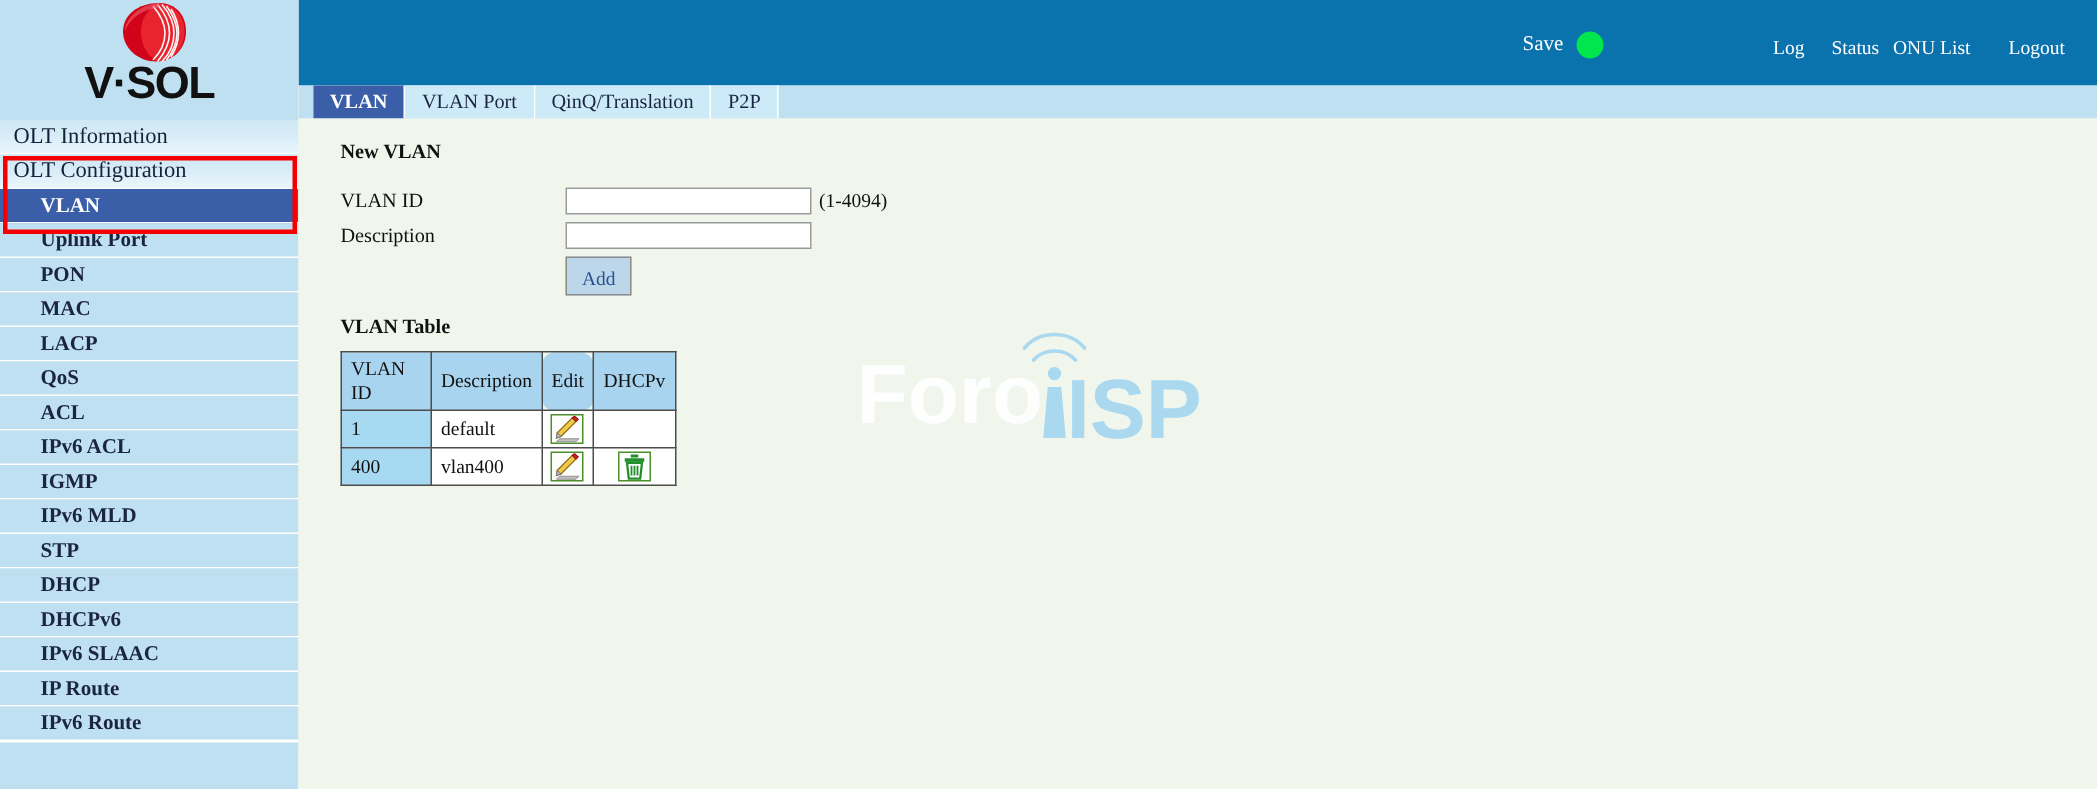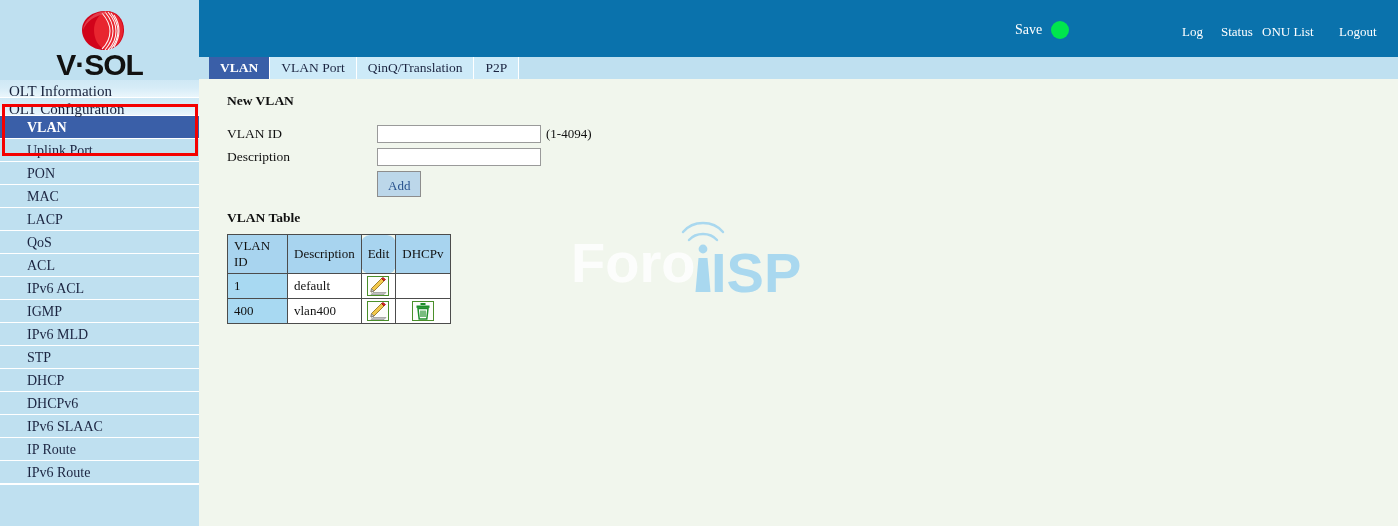--- a/index.html
+++ b/index.html
@@ -25,51 +25,52 @@
     position: relative;
     overflow: hidden;
   }
   .logo-block {
     height: 80px;
     background: #bfe0f0;
     display: flex;
     flex-direction: column;
     align-items: center;
     justify-content: flex-start;
-    padding-top: 9px;
+    padding-top: 0;
   }
   .logo-mark { width: 56px; height: 44px; display:block; }
   .logo-word {
     margin-top: -3px;
     font-family: "Liberation Sans", sans-serif;
     font-weight: bold;
     font-size: 30px;
     letter-spacing: -1px;
     color: #111;
     line-height: 1;
   }
   .nav-group {
-    height: 18px;
+    height: 23px;
     line-height: 23px;
     padding-left: 9px;
     font-size: 15px;
     color: #16203a;
     background: linear-gradient(to bottom, #cfe8f5 0%, #d6ecf7 45%, #eaf6fc 100%);
     border-bottom: 1px solid #ffffff;
     white-space: nowrap;
   }
   .nav-item {
     height: 23px;
     line-height: 23px;
     padding-left: 27px;
     font-size: 14px;
     color: #1b2440;
     background: #bfe0f0;
     border-bottom: 1px solid #ffffff;
     white-space: nowrap;
+    font-weight: bold;
   }
   .nav-item.selected {
     background: #3a5fa8;
     color: #ffffff;
     font-weight: bold;
   }
   .nav-item.selected .nav-label { color:#fff; }
   .sidebar-bottom-strip {
     height: 8px;
     background: #bfe0f0;

